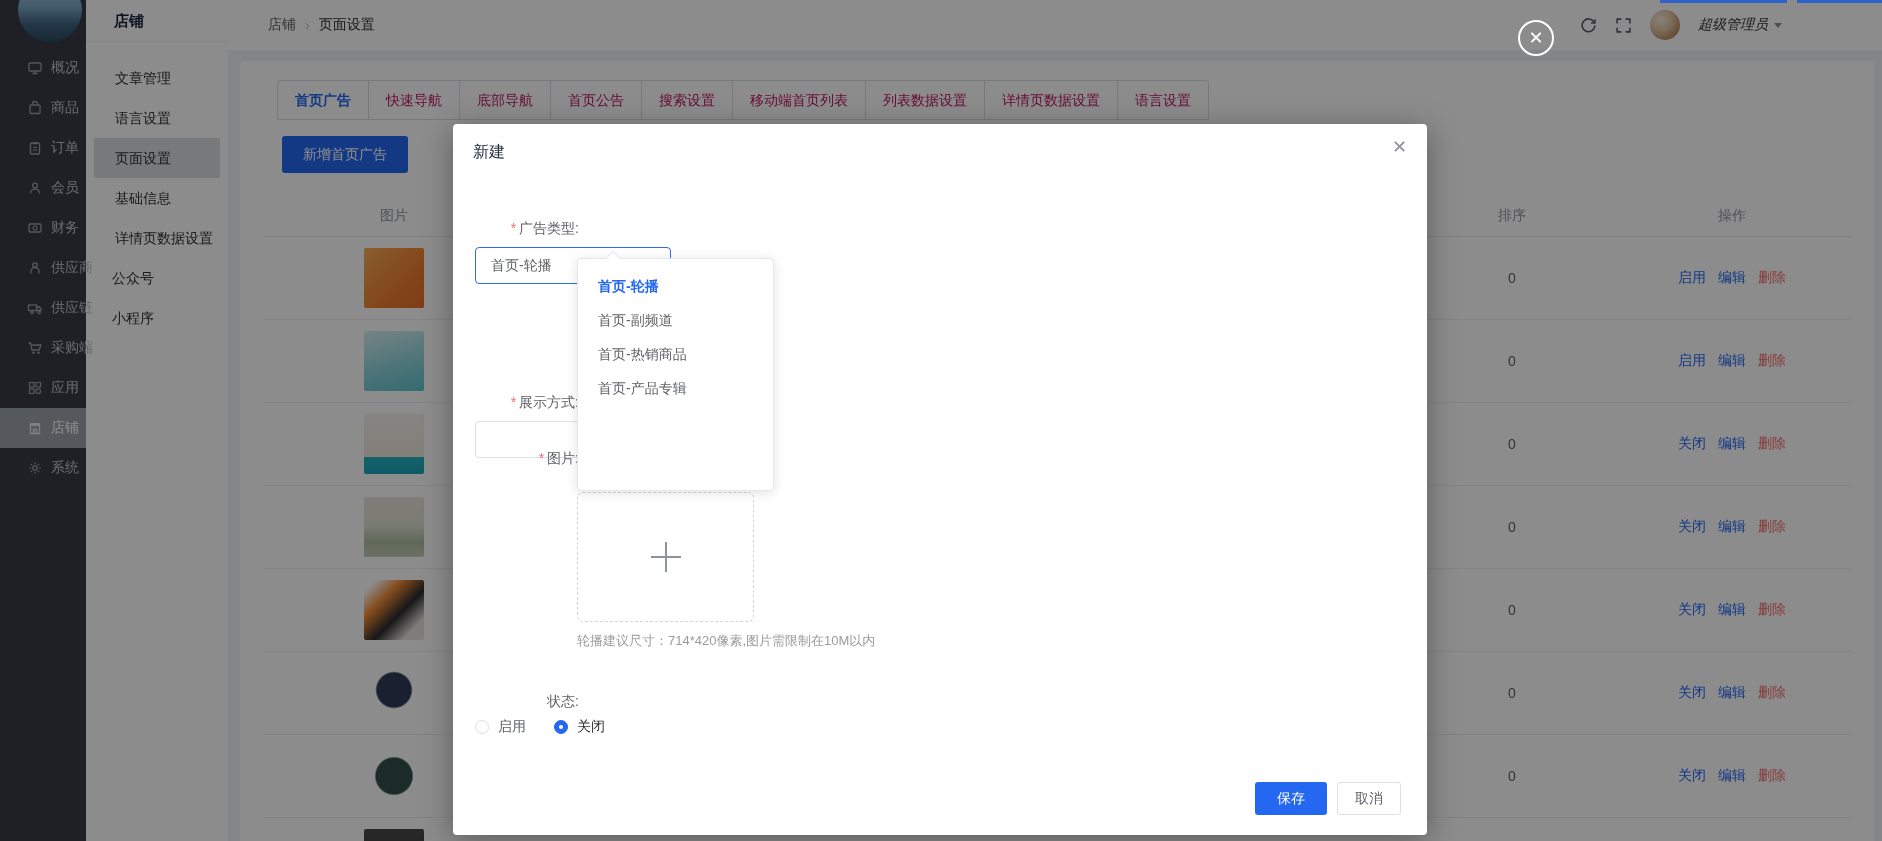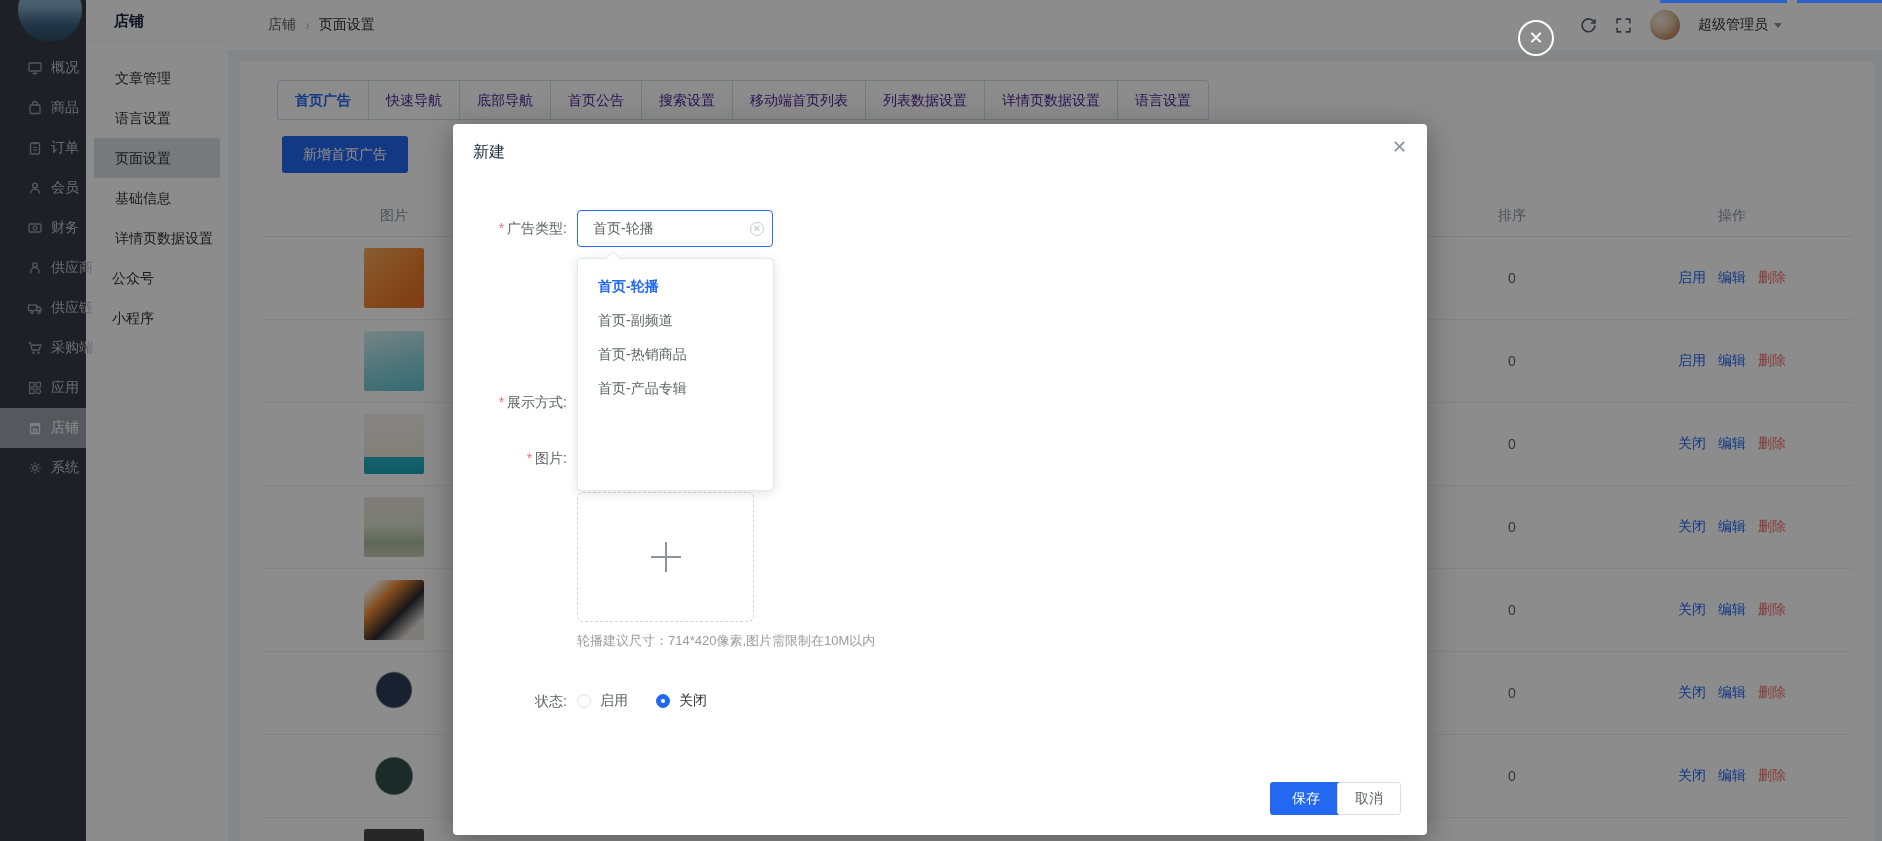--- a/index.html
+++ b/index.html
@@ -32,28 +32,28 @@
   
   .topbar { position:absolute; left:228px; top:0; width:1654px; height:50px; background:#fff; z-index:5; }
   .breadcrumb { position:absolute; left:40px; top:0; height:50px; display:flex; align-items:center; font-size:14px; }
   .crumb-prev { color:#606266; cursor:pointer; }
   .crumb-sep { color:#b8bcc4; margin:0 9px; font-size:14px; }
   .crumb-cur { color:#303133; }
   .topbar-right { position:absolute; right:0; top:0; height:50px; display:flex; align-items:center; gap:18px; padding-right:100px; }
   .tb-icon { width:17px; height:17px; cursor:pointer; display:flex; }
   .avatar { width:30px; height:30px; border-radius:50%; cursor:pointer;
     background:radial-gradient(circle at 35% 32%,#f6ebdf 0%,#e3c5a4 40%,#b98a61 75%,#8d6b4f 100%); }
-  .username { font-size:14px; color:#303133; cursor:pointer; display:flex; align-items:center; }
+  .username { font-size:14px; color:#303133; cursor:pointer; display:flex; align-items:center;font-style:italic; }
   .chev-down { display:inline-block; width:0; height:0; margin-left:6px; border-left:4px solid transparent;
     border-right:4px solid transparent; border-top:5px solid #8a8f99; }
 
   
   .card { position:absolute; left:240px; top:61px; width:1634px; height:860px; background:#fff; border-radius:4px; }
   .tabs { position:absolute; left:37px; top:19px; display:flex; border:1px solid #d8dce5; border-radius:4px 4px 0 0; }
-  .tab { height:38px; line-height:38px; padding:0 17px; font-size:14px; color:#4c1d95; cursor:pointer;
+  .tab { height:38px; line-height:38px; padding:0 17px; font-size:14px; color:#be185d; cursor:pointer;
     border-left:1px solid #d8dce5; white-space:nowrap; }
   .tab:first-child { border-left:none; }
   .tab.active { color:#2468f2; font-weight:700; }
   .add-btn { position:absolute; left:42px; top:75px; width:126px; height:37px; background:#2468f2; color:#fff;
     font-size:14px; border:none; border-radius:3px; cursor:pointer; }
 
   
   .table { position:absolute; left:24px; right:22px; top:134px; }
   .t-row { display:flex; align-items:center; border-bottom:1px solid #ebeef5; }
   .t-head { height:42px; font-size:14px; color:#909399; border-bottom:1px solid #e6e9f0; }
@@ -68,21 +68,21 @@
   .lnk.red { color:#f56c6c; }
 
   
   .overlay { position:absolute; inset:0; background:rgba(0,0,0,0.45); z-index:900; }
 
   
   .modal { position:absolute; left:453px; top:124px; width:974px; height:711px; background:#fff; border-radius:4px;
     box-shadow:0 6px 30px rgba(0,0,0,0.35); z-index:950; }
   .modal-title { position:absolute; left:20px; top:18px; font-size:16px; color:#1f2d3d; font-weight:500; }
   .modal-close { position:absolute; right:20px; top:14px; font-size:18px; color:#909399; cursor:pointer; line-height:1; }
-  .form-row { position:absolute; left:0; display:flex; }
+  .form-row { position:absolute; left:12px; display:flex;flex-direction:column; }
   .f-label { width:114px; text-align:right; font-size:14px; color:#606266; line-height:37px; white-space:nowrap; }
   .f-label .star { color:#f56c6c; margin-right:3px; }
   .f-ctrl { margin-left:10px; }
   .select-box { position:relative; width:196px; height:37px; border:1px solid #2f6bef; border-radius:4px;
     background:#fff; display:flex; align-items:center; padding:0 28px 0 15px; cursor:pointer; }
   .select-box .sel-text { font-size:14px; color:#606266; }
   .clear-ic { position:absolute; right:8px; top:50%; transform:translateY(-50%); width:14px; height:14px;
     border:1px solid #c8ccd4; border-radius:50%; color:#c0c4cc; font-size:10px; line-height:12px;
     text-align:center; cursor:pointer; }
   .txt-input { width:828px; height:38px; border:1px solid #dcdfe6; border-radius:4px; background:#fff;
@@ -95,21 +95,21 @@
   .plus:after { left:0; top:14px; width:30px; height:2px; }
   .hint { position:absolute; left:124px; top:508px; font-size:13px; color:#9b9b9b; }
   .radio-group { display:flex; align-items:center; gap:28px; height:26px; }
   .radio { display:flex; align-items:center; cursor:pointer; }
   .radio .dot { width:14px; height:14px; border-radius:50%; border:1px solid #dcdfe6; background:#fff; position:relative; }
   .radio.checked .dot { background:#2468f2; border-color:#2468f2; }
   .radio.checked .dot:after { content:""; position:absolute; left:4px; top:4px; width:4px; height:4px; border-radius:50%; background:#fff; }
   .radio .r-label { margin-left:9px; font-size:14px; color:#606266; }
   .radio.checked .r-label { color:#303133; font-weight:500; }
   .btn-save { position:absolute; left:802px; top:658px; width:72px; height:33px; background:#2468f2; border:none;
-    border-radius:3px; color:#fff; font-size:14px; cursor:pointer;margin-left:15px; }
+    border-radius:3px; color:#fff; font-size:14px; cursor:pointer; }
   .btn-cancel { position:absolute; left:884px; top:658px; width:64px; height:33px; background:#fff;
     border:1px solid #dcdfe6; border-radius:3px; color:#606266; font-size:14px; cursor:pointer; }
 
   
   .dropdown { position:absolute; left:124px; top:134px; width:197px; height:233px; background:#fff;
     border:1px solid #e4e7ed; border-radius:4px; box-shadow:0 2px 12px rgba(0,0,0,0.12); z-index:20; padding:10px 0; }
   .dropdown .arrow { position:absolute; left:30px; top:-6px; width:10px; height:10px; background:#fff;
     border-left:1px solid #e4e7ed; border-top:1px solid #e4e7ed; transform:rotate(45deg); }
   .dd-option { height:34px; line-height:34px; padding-left:20px; font-size:14px; color:#606266; cursor:pointer; white-space:nowrap; }
   .dd-option.selected { color:#2468f2; font-weight:700; }

